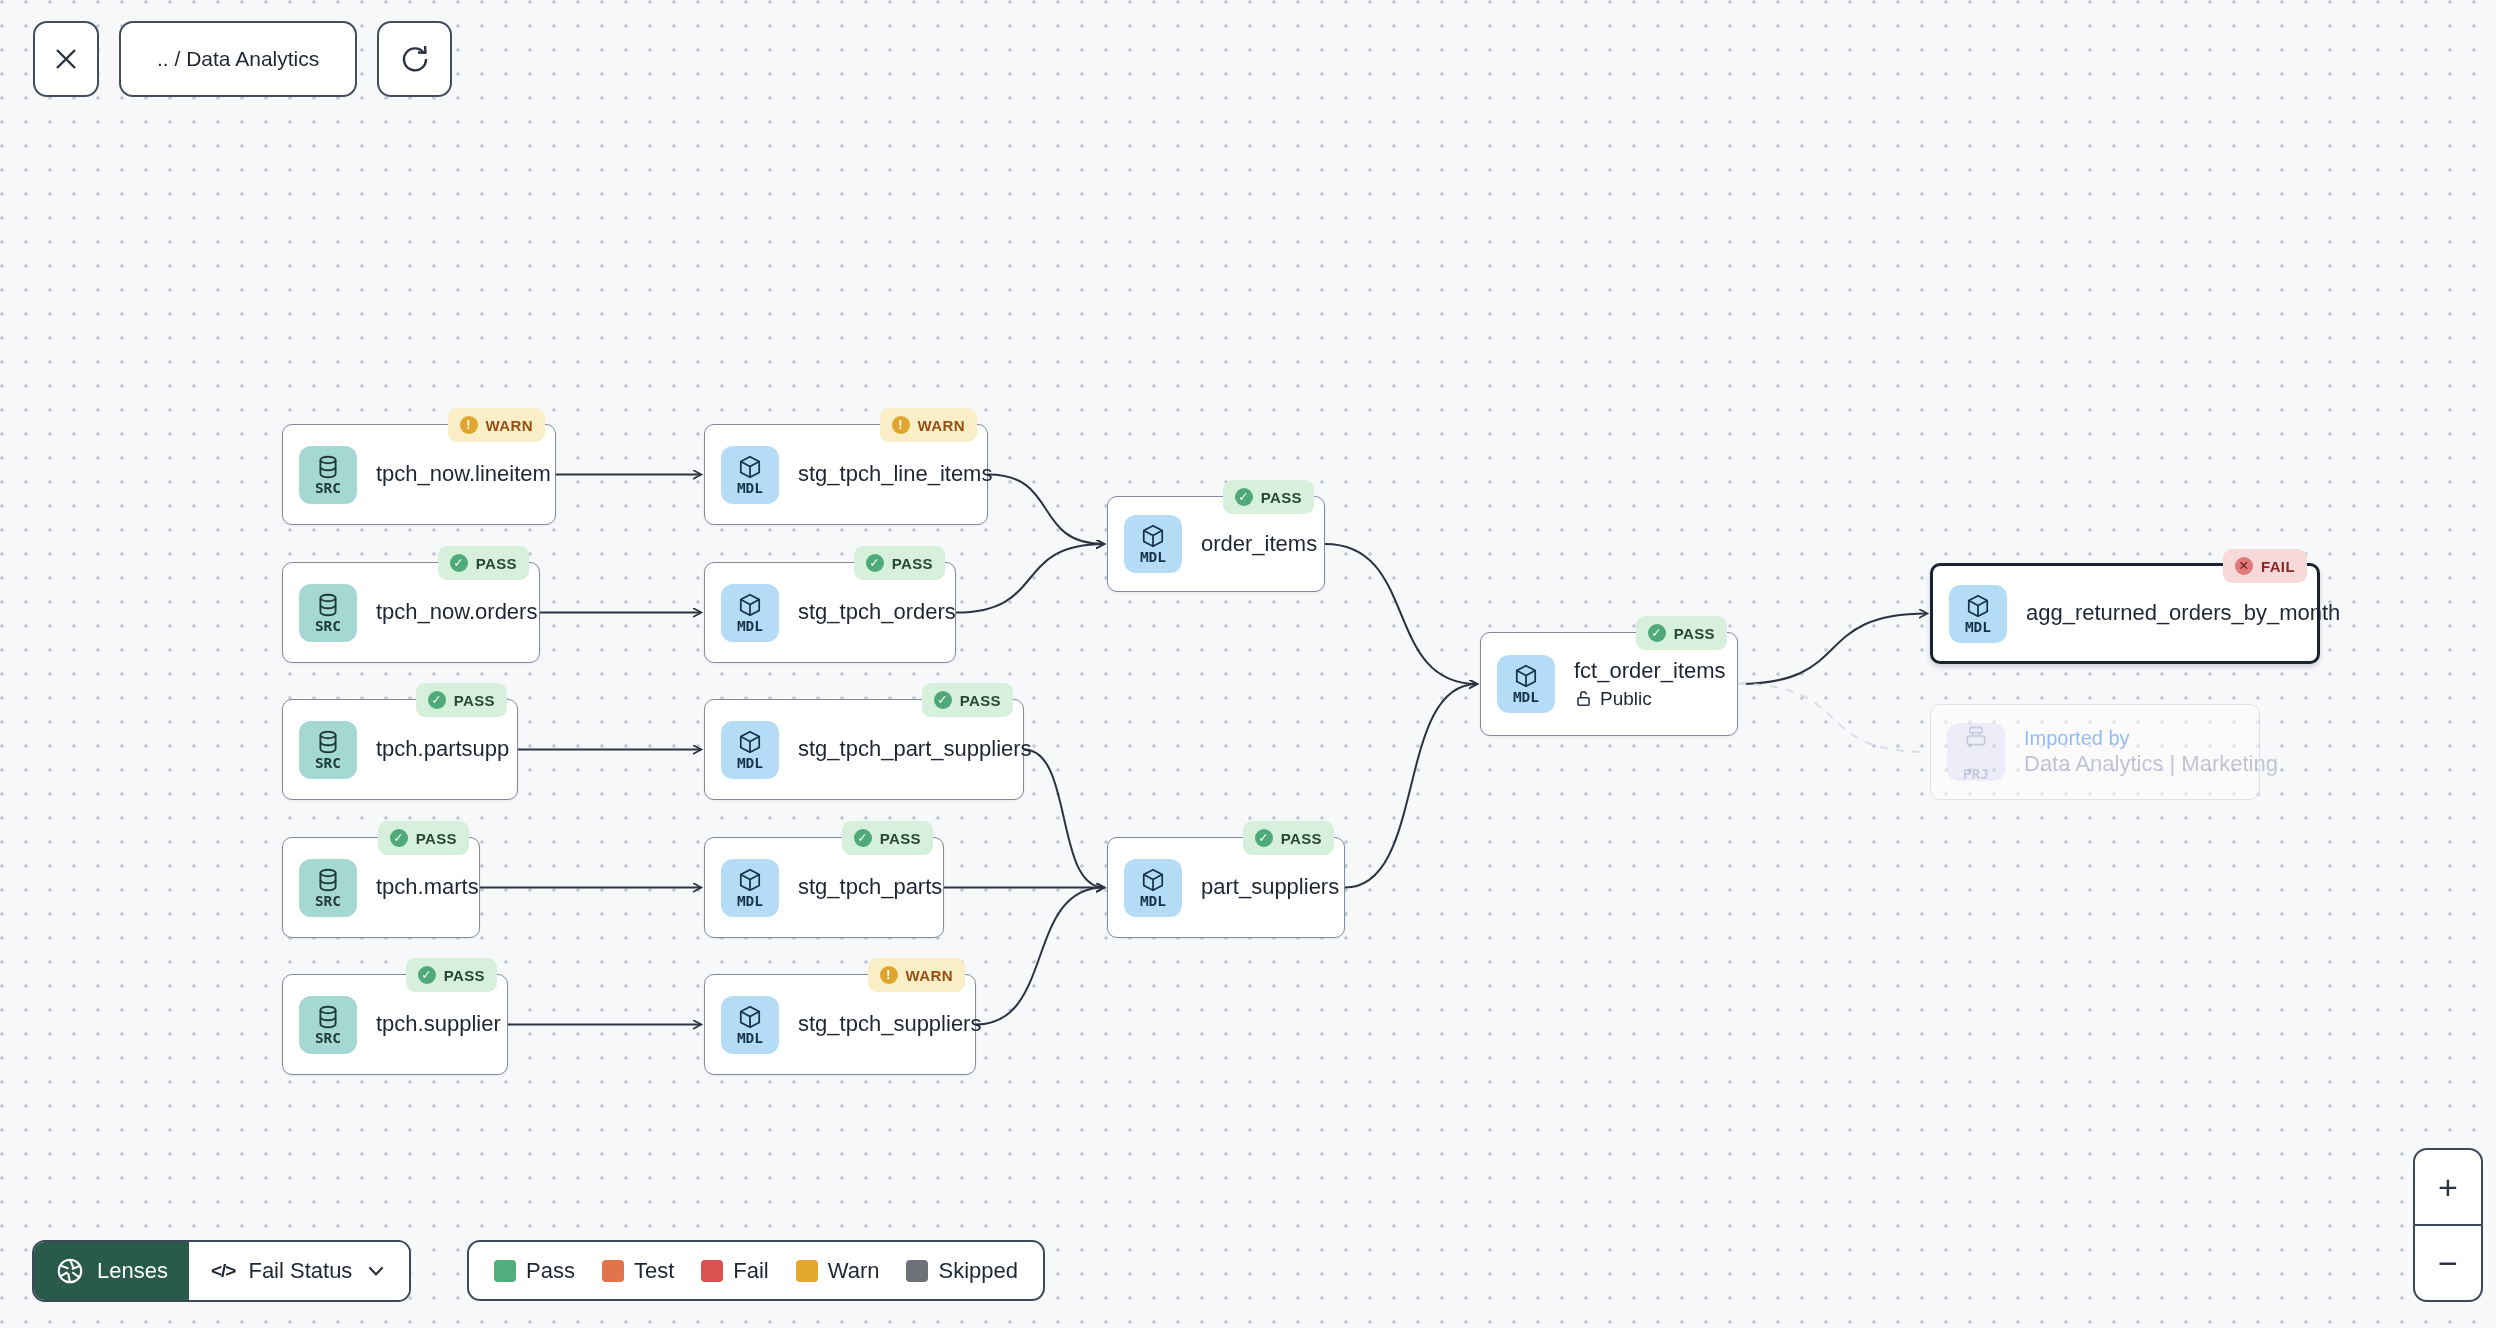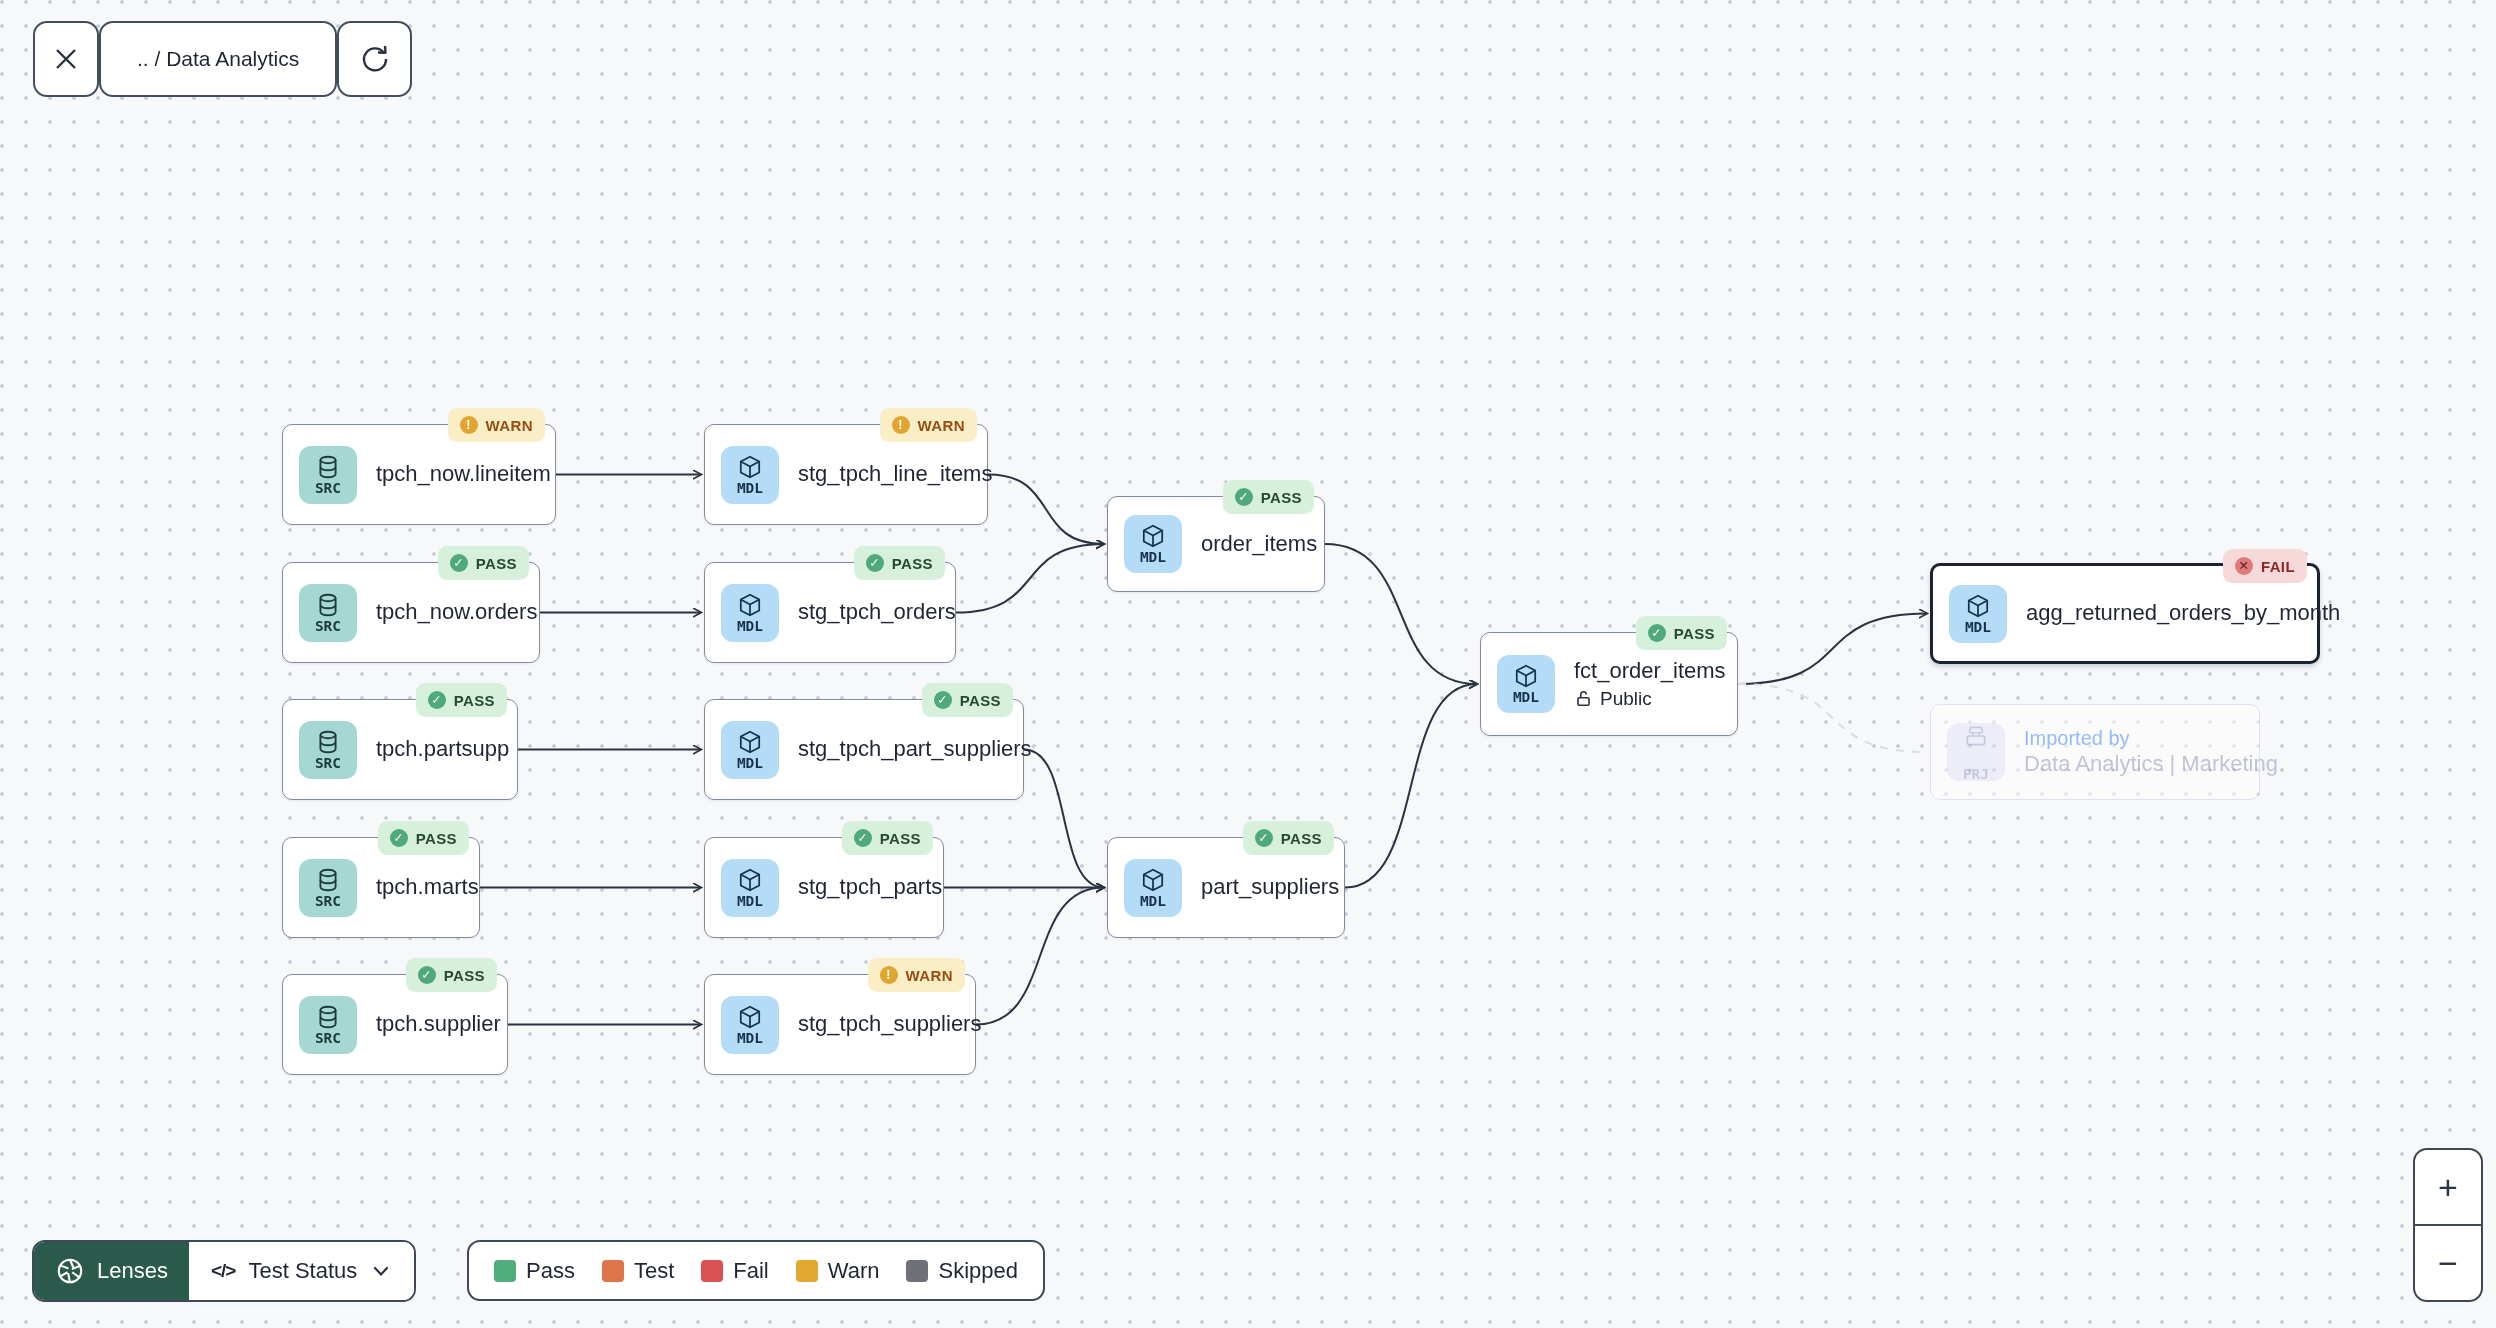--- a/index.html
+++ b/index.html
@@ -4,21 +4,21 @@
 <style>
   html,body{margin:0;padding:0;}
   body{
     width:2496px;height:1328px;overflow:hidden;position:relative;
     background-color:#f7f8fa;
     background-image:radial-gradient(circle,#caCfd9 1.7px,transparent 1.9px);
     background-size:24px 24px;background-position:14px 14px;
     font-family:"Liberation Sans","DejaVu Sans",sans-serif;color:#1f2633;
   }
   
-  .toolbar{position:absolute;left:33px;top:21px;right:22px;height:76px;display:flex;align-items:stretch;z-index:30;}
+  .toolbar{position:absolute;left:33px;top:21px;right:22px;height:76px;display:flex;gap:20px;align-items:stretch;z-index:30;}
   .tb-btn{background:#fff;border:2px solid #434d5c;border-radius:14px;display:flex;align-items:center;justify-content:center;box-sizing:border-box;cursor:pointer;}
   .tb-close{width:66px;flex:none;}
   .tb-crumb{padding:0 36px;font-size:21px;white-space:nowrap;flex:none;}
   .tb-search{flex:1;display:flex;align-items:center;gap:16px;padding:0 24px;cursor:text;}
   .tb-search input{flex:1;border:none;outline:none;background:transparent;font-family:inherit;font-size:21px;color:#1f2633;}
   .tb-refresh{width:75px;flex:none;}
   .icon-btn svg{display:block;}
   
   #edges-layer{position:absolute;left:0;top:0;width:2496px;height:1328px;z-index:1;pointer-events:none;}
   #nodes-layer{position:absolute;left:0;top:0;width:2496px;height:1328px;z-index:2;}
@@ -367,21 +367,21 @@
     <svg width="30" height="30" viewBox="0 0 24 24">
         <g stroke="#ffffff" stroke-width="1.7" fill="none">
           <circle cx="12" cy="12" r="9"></circle>
           <path d="M12 3 L15 10 M20.2 7.8 L13.5 10.5 M20 17.5 L13.8 13 M12 21 L10.5 13.7 M3.8 16.5 L10 13 M4 7.5 L10.8 10"></path>
         </g>
       </svg>
     <span>Lenses</span>
   </div>
   <div class="teststatus-btn">
     <span class="code-glyph">&lt;/&gt;</span>
-    <span>Test Status</span>
+    <span>Fail Status</span>
     <svg width="22" height="22" viewBox="0 0 22 22">
         <path d="M5 8 L11 14.5 L17 8" stroke="#2b3340" stroke-width="2.2" fill="none" stroke-linecap="round"></path>
       </svg>
   </div>
 </div>
 
 <div class="legend" id="legend">
     <span class="legend-item">
       <span class="sw" style="background:#4fae7c;"></span>
       <span>Pass</span>

